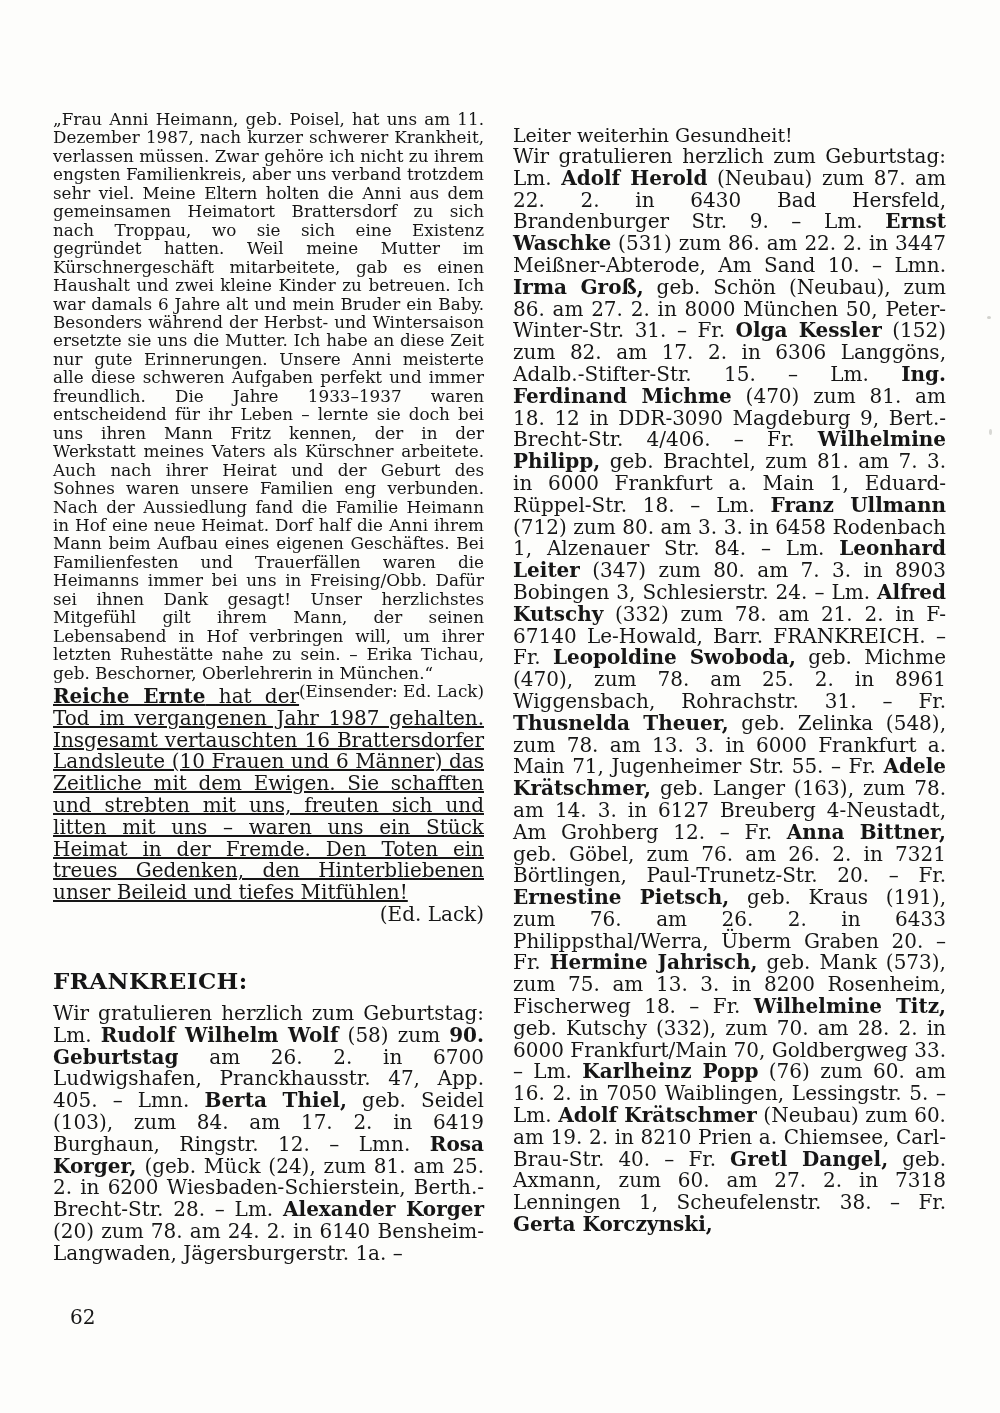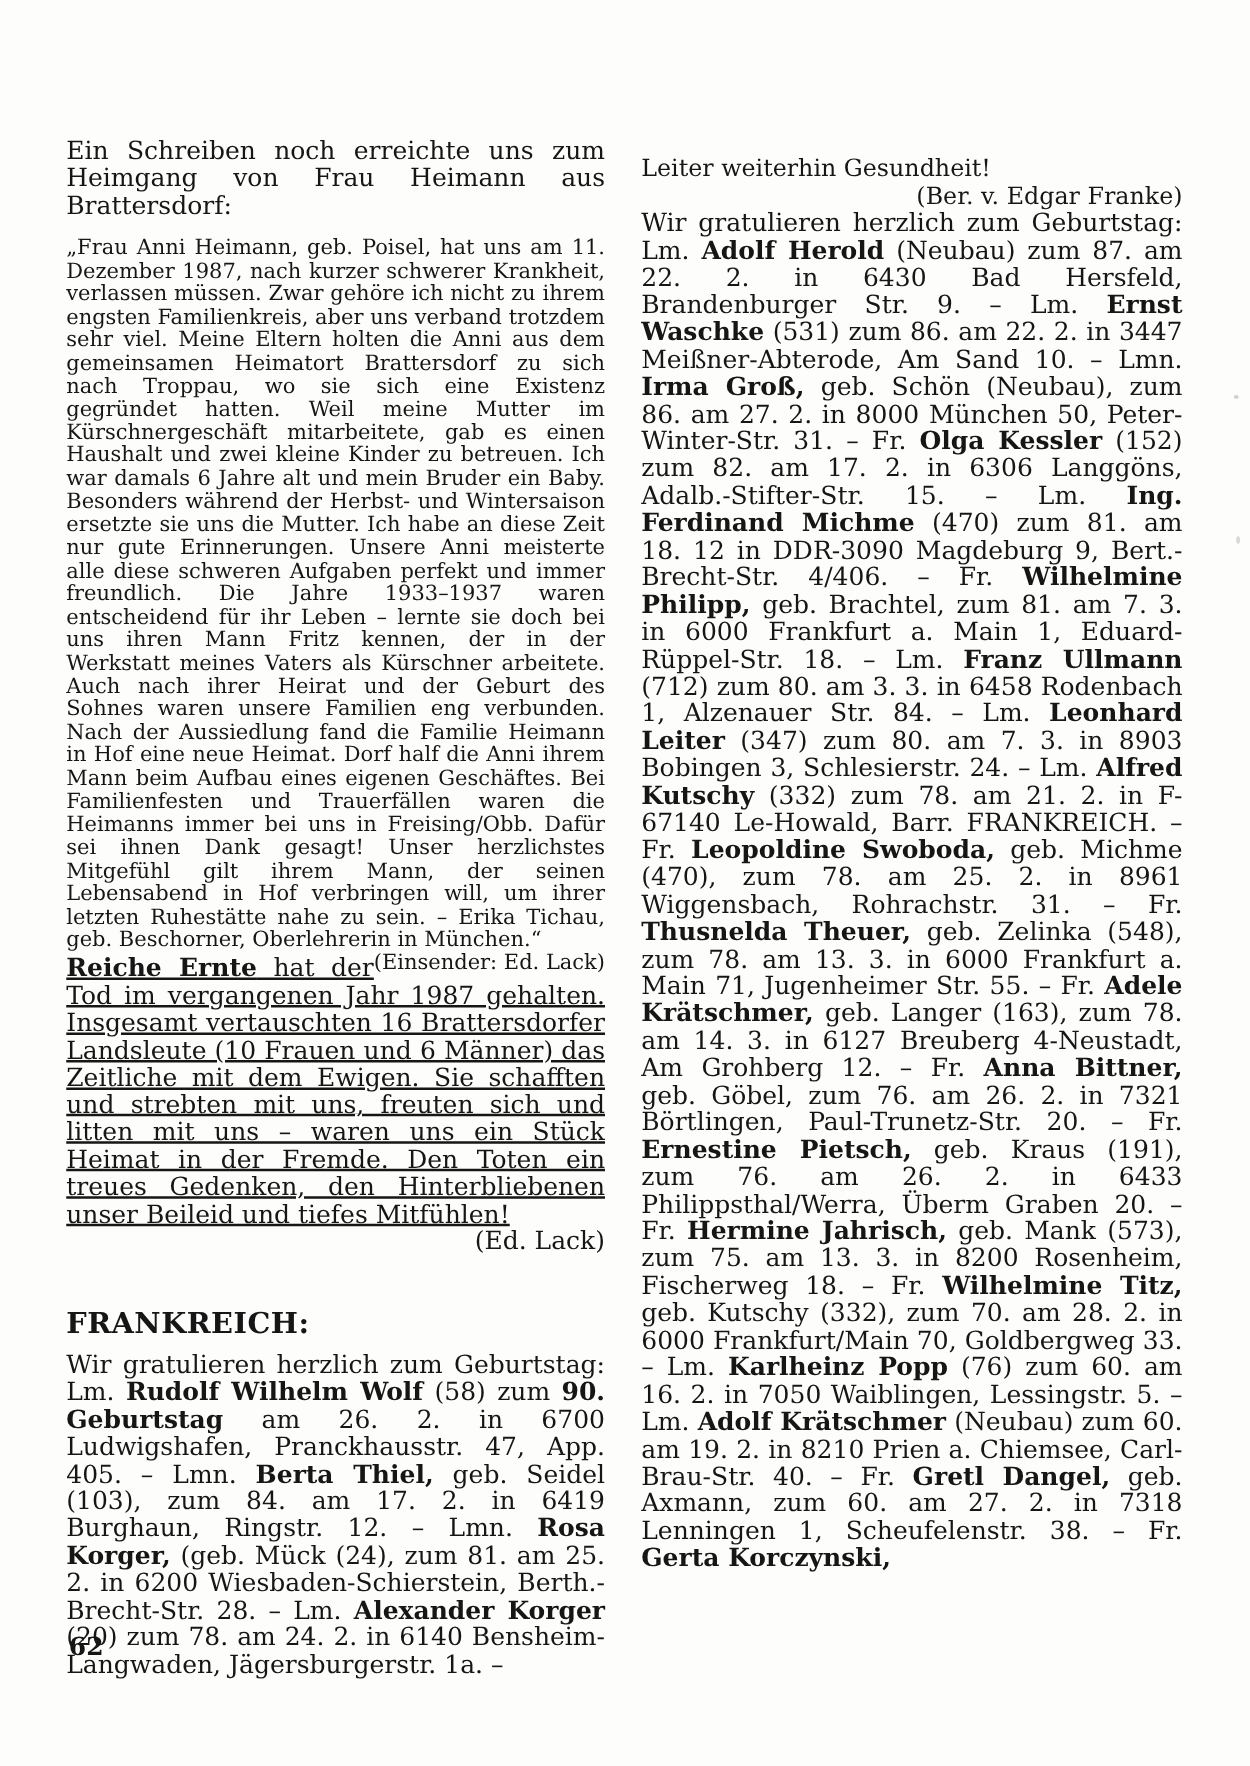--- a/index.html
+++ b/index.html
@@ -35,56 +35,53 @@
     text-align: left;
   }
   .h-left  { margin-top: 64px; margin-bottom: 9px; }
   .h-right { margin-top: 28px; margin-bottom: 7px; }
   .wish    { margin-top: 14px; }
 
   .attrib { float: right; }
 
   .page-number {
     position: absolute;
-    left: 55px;
+    left: 70px;
     top: 1306px;
     font-size: 20px;
     line-height: 22px;
-    font-weight: bold;
   }
 
   .speck { position: absolute; background: #b4b4ae; border-radius: 50%; }
   .speck-1 { left: 987px; top: 316px; width: 4px; height: 3px; opacity: .6; }
   .speck-2 { left: 989px; top: 429px; width: 3px; height: 6px; opacity: .5; }
 </style>
 </head>
 <body>
 
 <div class="page">
 
   <div class="col col-left">
 
-    <p class="body-lg intro"><span>Ein Schreiben noch erreichte uns zum Heimgang von Frau Heimann aus Brattersdorf:</span></p>
 
     <p class="body-sm"><span>„Frau Anni Heimann, geb. Poisel, hat uns am 11. Dezember 1987, nach kurzer schwerer Krankheit, verlassen müssen. Zwar gehöre ich nicht zu ihrem engsten Familienkreis, aber uns verband trotzdem sehr viel. Meine Eltern holten die Anni aus dem gemeinsamen Heimatort Brattersdorf zu sich nach Troppau, wo sie sich eine Existenz gegründet hatten. Weil meine Mutter im Kürschnergeschäft mitarbeitete, gab es einen Haushalt und zwei kleine Kinder zu betreuen. Ich war damals 6 Jahre alt und mein Bruder ein Baby. Besonders während der Herbst- und Wintersaison ersetzte sie uns die Mutter. Ich habe an diese Zeit nur gute Erinnerungen. Unsere Anni meisterte alle diese schweren Aufgaben perfekt und immer freundlich. Die Jahre 1933–1937 waren entscheidend für ihr Leben – lernte sie doch bei uns ihren Mann Fritz kennen, der in der Werkstatt meines Vaters als Kürschner arbeitete. Auch nach ihrer Heirat und der Geburt des Sohnes waren unsere Familien eng verbunden. Nach der Aussiedlung fand die Familie Heimann in Hof eine neue Heimat. Dorf half die Anni ihrem Mann beim Aufbau eines eigenen Geschäftes. Bei Familienfesten und Trauerfällen waren die Heimanns immer bei uns in Freising/Obb. Dafür sei ihnen Dank gesagt! Unser herzlichstes Mitgefühl gilt ihrem Mann, der seinen Lebensabend in Hof verbringen will, um ihrer letzten Ruhestätte nahe zu sein. – Erika Tichau, geb. Beschorner, Oberlehrerin in München.“</span><span class="attrib">(Einsender: Ed. Lack)</span></p>
 
     <p class="body-lg harvest"><span><span class="b">Reiche Ernte</span><span> hat der Tod im vergangenen Jahr 1987 gehalten. Insgesamt vertauschten 16 Brattersdorfer Landsleute (10 Frauen und 6 Männer) das Zeitliche mit dem Ewigen. Sie schafften und strebten mit uns, freuten sich und litten mit uns – waren uns ein Stück Heimat in der Fremde. Den Toten ein treues Gedenken, den Hinterbliebenen unser Beileid und tiefes Mitfühlen!</span></span><span class="attrib">(Ed. Lack)</span></p>
 
     <h2 class="h-left">FRANKREICH:</h2>
 
     <p class="body-lg"><span>Wir gratulieren herzlich zum Geburtstag: Lm. </span><span class="b">Rudolf Wilhelm Wolf</span><span> (58) zum </span><span class="b">90. Geburtstag</span><span> am 26. 2. in 6700 Ludwigshafen, Pranckhausstr. 47, App. 405. – Lmn. </span><span class="b">Berta Thiel,</span><span> geb. Seidel (103), zum 84. am 17. 2. in 6419 Burghaun, Ringstr. 12. – Lmn. </span><span class="b">Rosa Korger,</span><span> (geb. Mück (24), zum 81. am 25. 2. in 6200 Wiesbaden-Schierstein, Berth.-Brecht-Str. 28. – Lm. </span><span class="b">Alexander Korger</span><span> (20) zum 78. am 24. 2. in 6140 Bensheim-Langwaden, Jägersburgerstr. 1a. –</span></p>
 
   </div>
 
   <div class="col col-right">
 
 
     <p class="wish">Leiter weiterhin Gesundheit!</p>
 
-    <div class="attrib-line">(Ber. v. Edgar Franke)</div>
 
 
     <p class="body-lg"><span>Wir gratulieren herzlich zum Geburtstag: Lm. </span><span class="b">Adolf Herold</span><span> (Neubau) zum 87. am 22. 2. in 6430 Bad Hersfeld, Brandenburger Str. 9. – Lm. </span><span class="b">Ernst Waschke</span><span> (531) zum 86. am 22. 2. in 3447 Meißner-Abterode, Am Sand 10. – Lmn. </span><span class="b">Irma Groß,</span><span> geb. Schön (Neubau), zum 86. am 27. 2. in 8000 München 50, Peter-Winter-Str. 31. – Fr. </span><span class="b">Olga Kessler</span><span> (152) zum 82. am 17. 2. in 6306 Langgöns, Adalb.-Stifter-Str. 15. – Lm. </span><span class="b">Ing. Ferdinand Michme</span><span> (470) zum 81. am 18. 12 in DDR-3090 Magdeburg 9, Bert.-Brecht-Str. 4/406. – Fr. </span><span class="b">Wilhelmine Philipp,</span><span> geb. Brachtel, zum 81. am 7. 3. in 6000 Frankfurt a. Main 1, Eduard-Rüppel-Str. 18. – Lm. </span><span class="b">Franz Ullmann</span><span> (712) zum 80. am 3. 3. in 6458 Rodenbach 1, Alzenauer Str. 84. – Lm. </span><span class="b">Leonhard Leiter</span><span> (347) zum 80. am 7. 3. in 8903 Bobingen 3, Schlesierstr. 24. – Lm. </span><span class="b">Alfred Kutschy</span><span> (332) zum 78. am 21. 2. in F-67140 Le-Howald, Barr. FRANKREICH. – Fr. </span><span class="b">Leopoldine Swoboda,</span><span> geb. Michme (470), zum 78. am 25. 2. in 8961 Wiggensbach, Rohrachstr. 31. – Fr. </span><span class="b">Thusnelda Theuer,</span><span> geb. Zelinka (548), zum 78. am 13. 3. in 6000 Frankfurt a. Main 71, Jugenheimer Str. 55. – Fr. </span><span class="b">Adele Krätschmer,</span><span> geb. Langer (163), zum 78. am 14. 3. in 6127 Breuberg 4-Neustadt, Am Grohberg 12. – Fr. </span><span class="b">Anna Bittner,</span><span> geb. Göbel, zum 76. am 26. 2. in 7321 Börtlingen, Paul-Trunetz-Str. 20. – Fr. </span><span class="b">Ernestine Pietsch,</span><span> geb. Kraus (191), zum 76. am 26. 2. in 6433 Philippsthal/Werra, Überm Graben 20. – Fr. </span><span class="b">Hermine Jahrisch,</span><span> geb. Mank (573), zum 75. am 13. 3. in 8200 Rosenheim, Fischerweg 18. – Fr. </span><span class="b">Wilhelmine Titz,</span><span> geb. Kutschy (332), zum 70. am 28. 2. in 6000 Frankfurt/Main 70, Goldbergweg 33. – Lm. </span><span class="b">Karlheinz Popp</span><span> (76) zum 60. am 16. 2. in 7050 Waiblingen, Lessingstr. 5. – Lm. </span><span class="b">Adolf Krätschmer</span><span> (Neubau) zum 60. am 19. 2. in 8210 Prien a. Chiemsee, Carl-Brau-Str. 40. – Fr. </span><span class="b">Gretl Dangel,</span><span> geb. Axmann, zum 60. am 27. 2. in 7318 Lenningen 1, Scheufelenstr. 38. – Fr. </span><span class="b">Gerta Korczynski,</span></p>
 
   </div>
 
   <div class="page-number">62</div>
 
   <div class="speck speck-1"></div>
   <div class="speck speck-2"></div>

